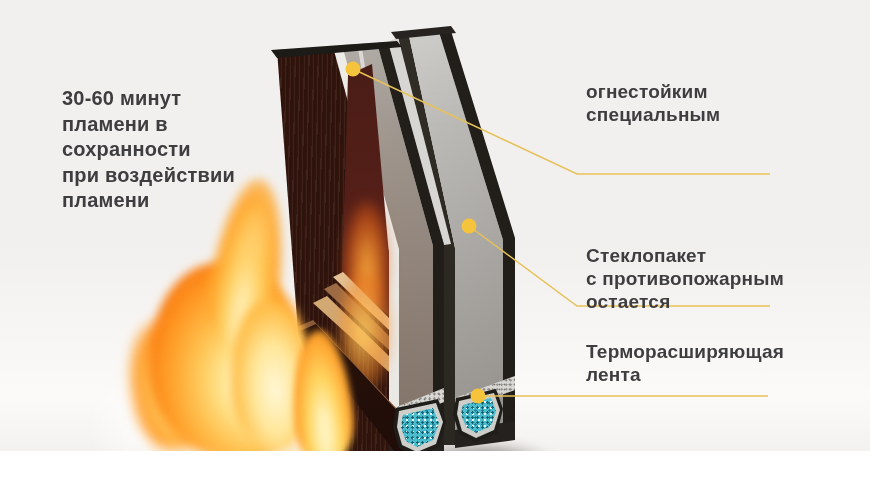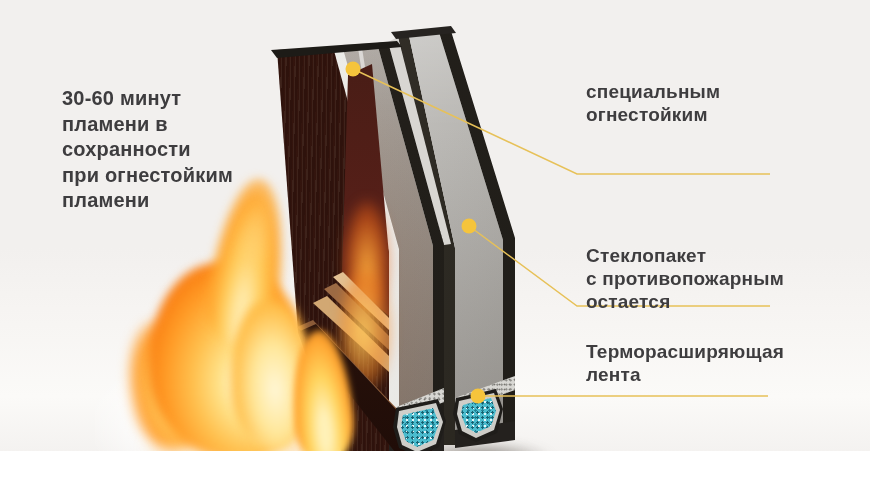--- a/index.html
+++ b/index.html
@@ -182,27 +182,27 @@
     <polyline points="478,396 768,396" fill="none" stroke="var(--leader-line,#E7C158)" stroke-width="1.5"></polyline>
     <circle cx="353" cy="69" r="7.5" fill="var(--accent-dot,#F5C43C)"></circle>
     <circle cx="469" cy="226" r="7.5" fill="var(--accent-dot,#F5C43C)"></circle>
     <circle cx="478" cy="396" r="7.5" fill="var(--accent-dot,#F5C43C)"></circle>
   </svg>
 
   <div class="note" style="left:62px;top:86px;">
     <span>30-60 минут</span>
     <span>пламени в</span>
     <span>сохранности</span>
-    <span>при огнестойким</span>
+    <span>при воздействии</span>
     <span>пламени</span>
   </div>
 
   <div class="label" style="left:586px;top:80px;">
+    <span>огнестойким</span>
     <span>специальным</span>
-    <span>огнестойким</span>
   </div>
   <div class="label" style="left:586px;top:232px;margin-top:12px;">
     <span>Стеклопакет</span>
     <span>с противопожарным</span>
     <span>остается</span>
   </div>
   <div class="label" style="left:586px;top:340px;">
     <span>Терморасширяющая</span>
     <span>лента</span>
   </div>

